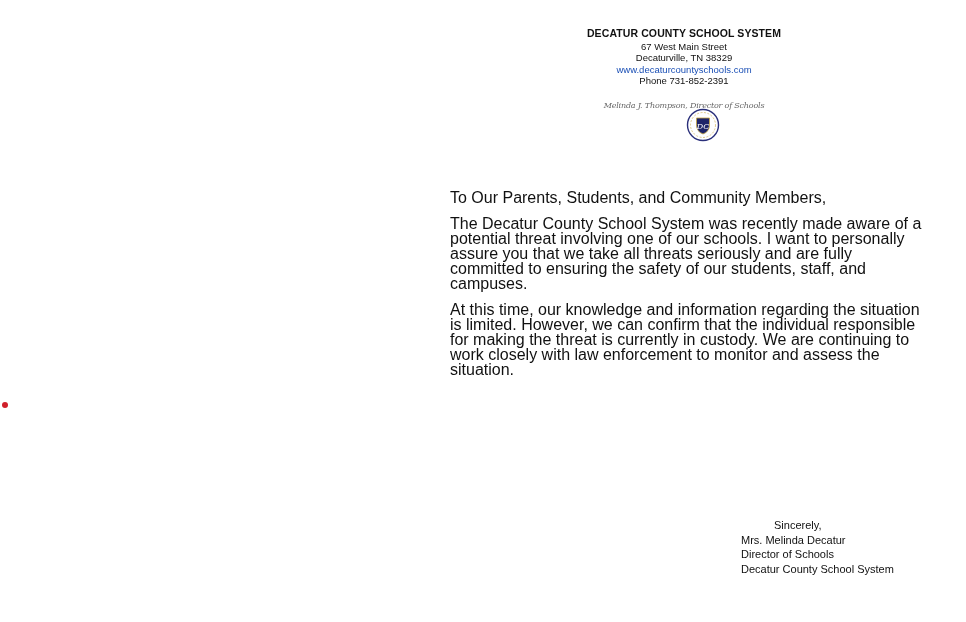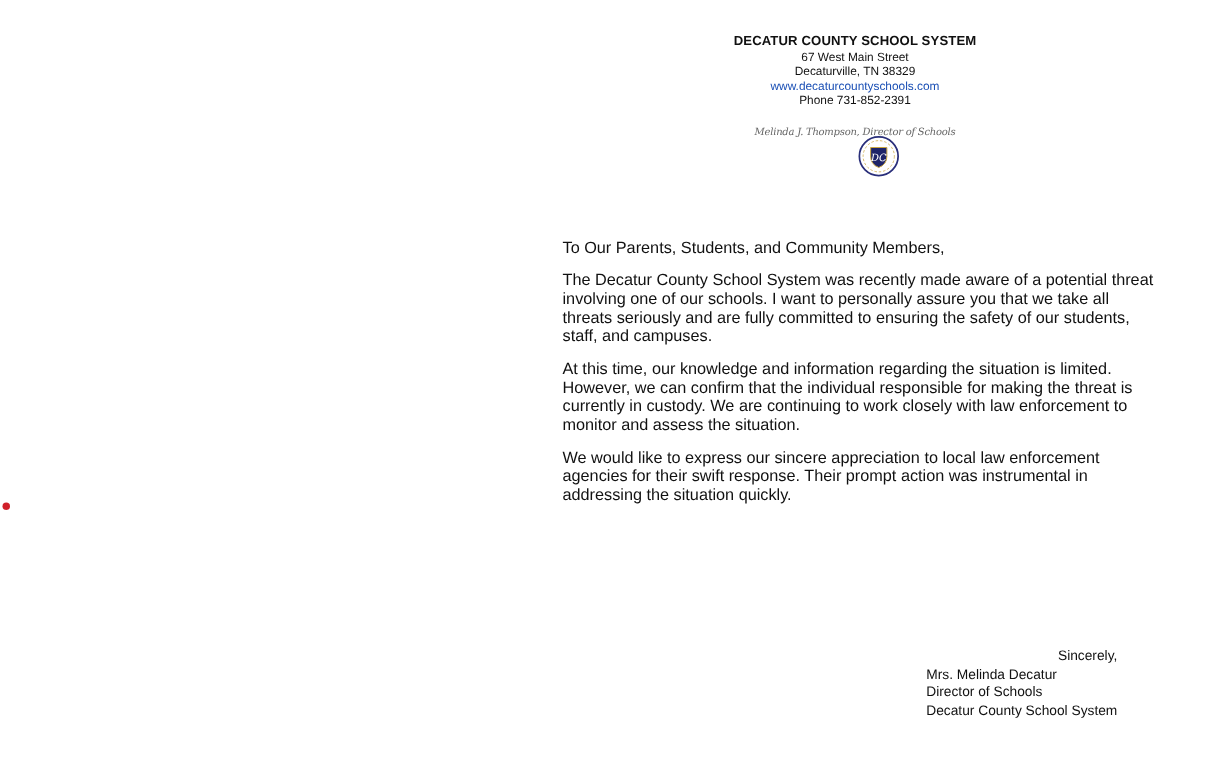--- a/index.html
+++ b/index.html
@@ -56,39 +56,38 @@
       left: 686px;
       top: 108px;
       width: 34px;
       height: 34px;
     }
     .letter-body {
       position: absolute;
       left: 450px;
       top: 190px;
       width: 475px;
-      font-size: 13px;
+      font-size: 16px;
       line-height: 15px;
     }
     .letter-body p {
       margin: 0 0 11px 0;
     }
     .letter-body p.salutation {
       margin-bottom: 11px;
     }
     .closing {
       position: absolute;
       left: 741px;
       top: 518px;
       font-size: 11px;
       line-height: 14.6px;
     }
     .closing .sincerely {
       padding-left: 33px;
-      text-align: right;
     }
   </style>
 </head>
 <body>
 
 <div class="red-dot"></div>
 
 <div class="letterhead">
   <div class="lh-org">DECATUR COUNTY SCHOOL SYSTEM</div>
   <div>67 West Main Street</div>
@@ -104,21 +103,20 @@
     <circle cx="17" cy="17" r="12.5" fill="none" stroke="#c9a640" stroke-width="0.6" stroke-dasharray="2 1.5"></circle>
     <path d="M10.5 10 L23.5 10 L23.5 17 Q23.5 23.5 17 26 Q10.5 23.5 10.5 17 Z" fill="#1e2468" stroke="#c9a640" stroke-width="0.8"></path>
     <text x="17" y="20.5" text-anchor="middle" font-family="DejaVu Serif, serif" font-size="8" font-style="italic" fill="#ffffff">DC</text>
   </svg>
 </div>
 
 <div class="letter-body">
   <p class="salutation">To Our Parents, Students, and Community Members,</p>
   <p>The Decatur County School System was recently made aware of a potential threat involving one of our schools. I want to personally assure you that we take all threats seriously and are fully committed to ensuring the safety of our students, staff, and campuses.</p>
   <p>At this time, our knowledge and information regarding the situation is limited. However, we can confirm that the individual responsible for making the threat is currently in custody. We are continuing to work closely with law enforcement to monitor and assess the situation.</p>
-  <p>We would like to express our sincere appreciation to local law enforcement agencies for their swift response. Their prompt action was instrumental in addressing the situation quickly.</p>
 </div>
 
 <div class="closing">
   <div class="sincerely">Sincerely,</div>
   <div>Mrs. Melinda Decatur</div>
   <div>Director of Schools</div>
   <div>Decatur County School System</div>
 </div>
 
 </body></html>

